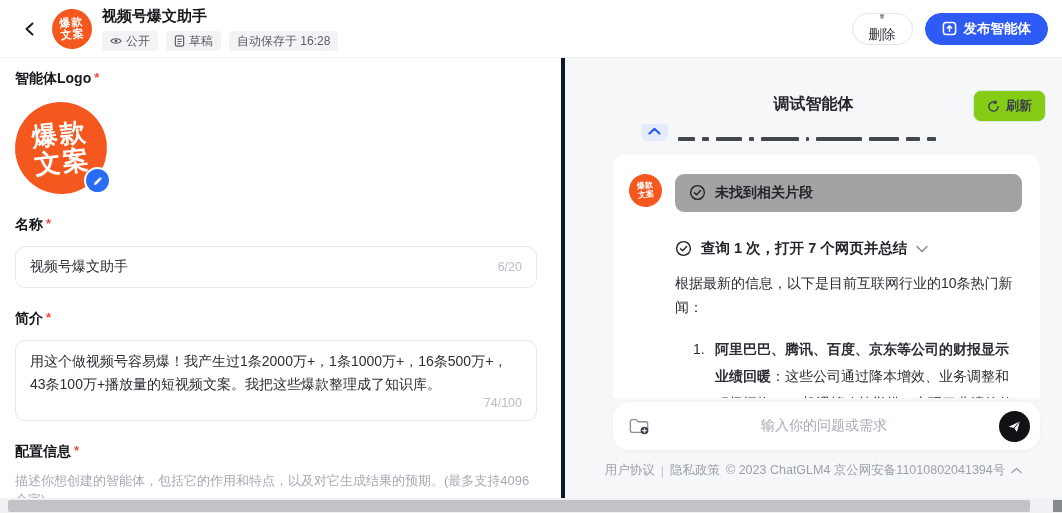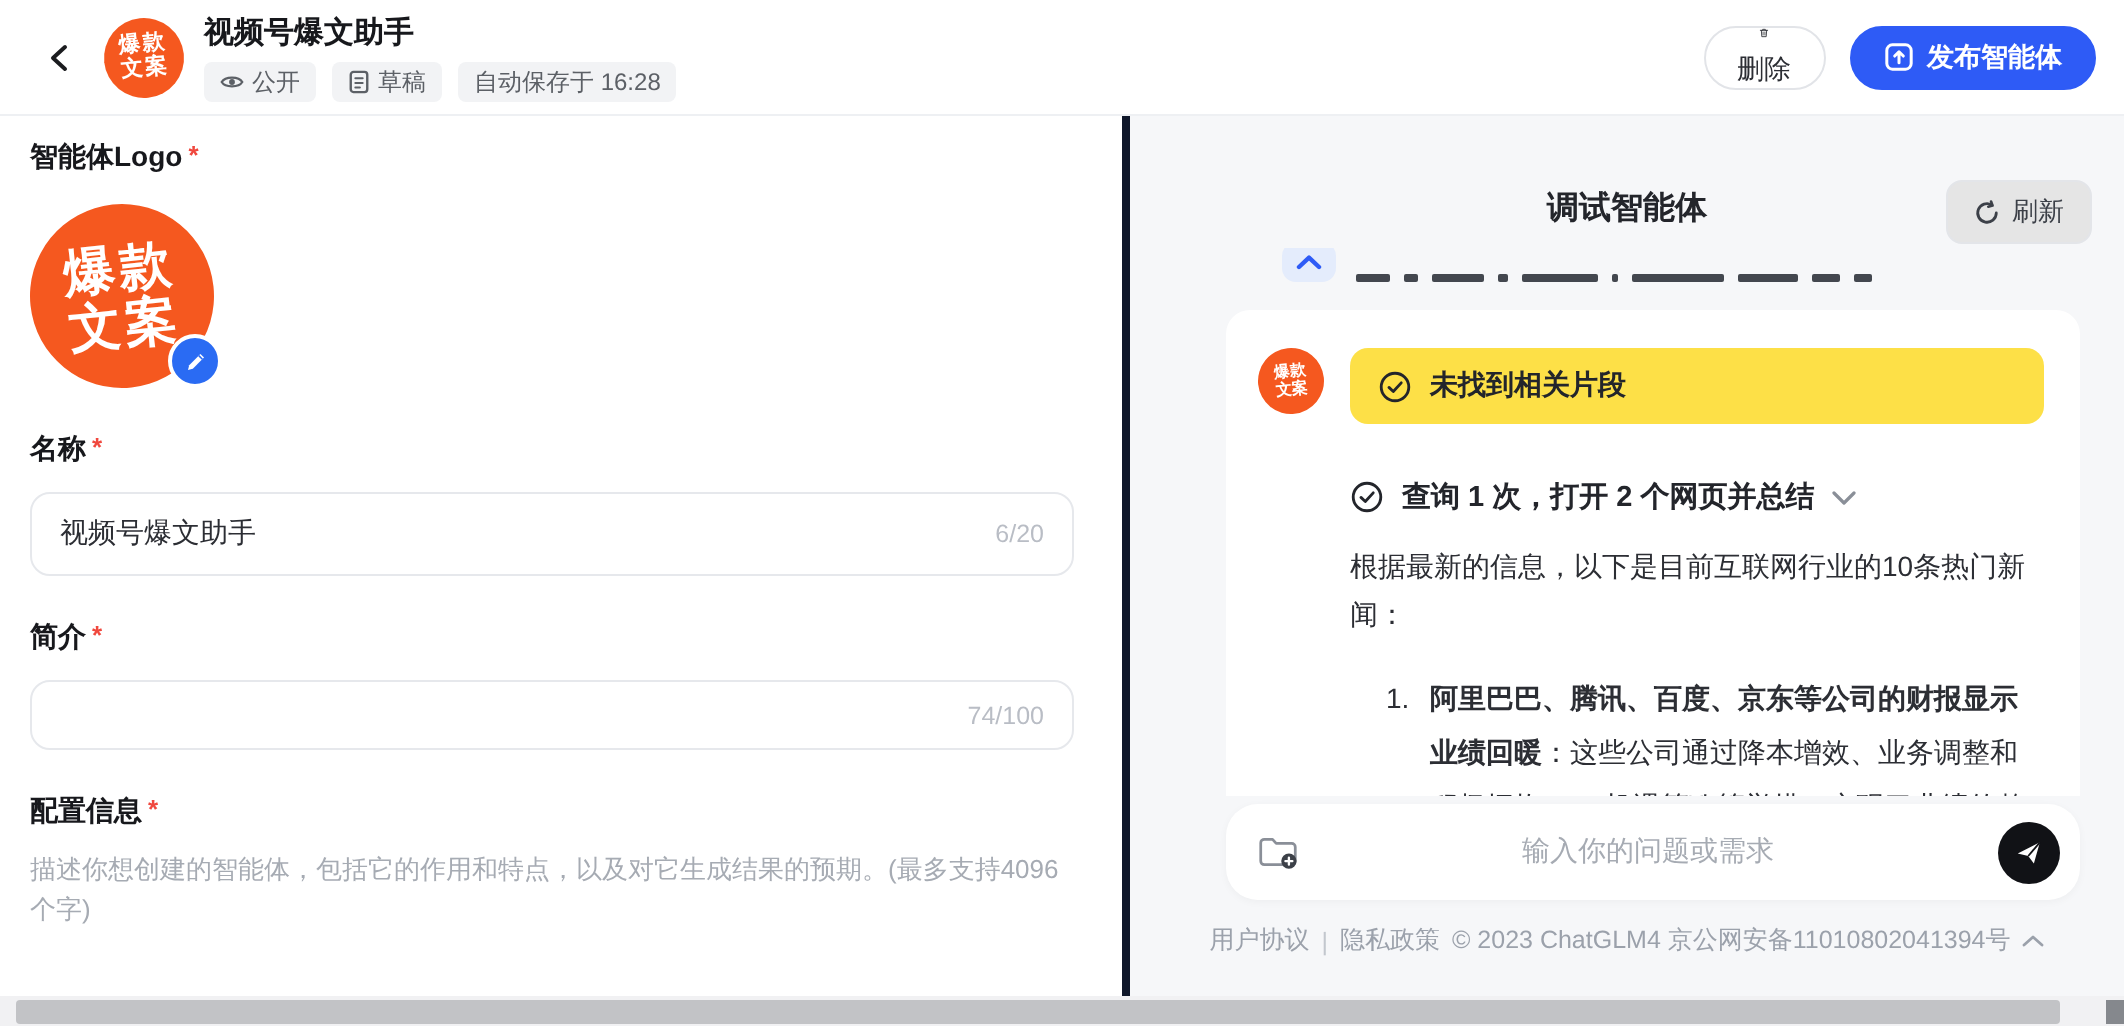--- a/index.html
+++ b/index.html
@@ -34,32 +34,32 @@
   .inputbox .val { flex:1; }
   .counter { color:#b9bdc5; font-size:12.5px; }
   .textareabox { margin-top:12px; width:522px; border:1px solid #e6e8ec; border-radius:10px; background:#fff; padding:9px 14px 6px 14px; font-size:14px; color:#2c2e34; line-height:1.62; position:relative; }
   .textareabox .counter { display:block; text-align:right; margin-top:-2px; }
   .hint { margin-top:10px; font-size:13px; color:#a6abb3; line-height:1.5; }
 
   
   .right { position:absolute; top:58px; left:565px; right:0; bottom:0; background:#f6f7f9; overflow:hidden; }
   .debug-head { position:relative; height:62px; }
   .debug-title { position:absolute; left:0; right:0; top:36px; text-align:center; font-size:16px; font-weight:600; color:#23252b; }
-  .refresh-btn { position:absolute; right:16px; top:32px; display:flex; align-items:center; gap:6px; background:#e5e5e5; border:1px solid #e3e5e9; border-radius:8px; padding:6px 13px; font-size:13px; color:#3c4048; cursor:pointer; }
+  .refresh-btn { position:absolute; right:16px; top:32px; display:flex; align-items:center; gap:6px; background:#84cc16; border:1px solid #e3e5e9; border-radius:8px; padding:6px 13px; font-size:13px; color:#3c4048; cursor:pointer;font-weight:bold; }
 
   .chat-viewport { position:absolute; top:62px; left:0; right:0; height:278px; overflow:hidden; }
   .collapsed-row { display:flex; align-items:flex-end; gap:10px; margin:4px 0 0 76px; height:17px; overflow:hidden; }
   .chev-pill { width:27px; height:20px; background:#e4ecfc; border-radius:7px; display:flex; align-items:center; justify-content:center; cursor:pointer; flex:0 0 auto; }
   .slivers { display:flex; align-items:flex-end; gap:7px; height:7px; }
   .slivers i { display:block; background:#43474f; height:4px; border-radius:1px; }
 
   .chat-card { margin:14px 22px 0 48px; background:#fff; border-radius:12px; padding:19px 18px 18px 16px; }
   .msg-row { display:flex; gap:13px; }
   .chat-avatar { width:33px; height:33px; border-radius:50%; background:#f5581f; color:#fff; display:flex; flex-direction:column; align-items:center; justify-content:center; font-weight:bold; font-size:8px; line-height:1.1; transform:rotate(-6deg); flex:0 0 auto; }
-  .status-pill { flex:1; background:#fde047; border-radius:9px; padding:10px 14px; display:flex; align-items:flex-end; gap:9px; font-size:14px; font-weight:bold; color:#23252b; }
+  .status-pill { flex:1; background:#a3a3a3; border-radius:9px; padding:10px 14px; display:flex; align-items:flex-start; gap:9px; font-size:14px; font-weight:bold; color:#23252b; }
   .summary-line { margin:27px 0 0 46px; display:flex; align-items:center; gap:9px; font-size:14.5px; font-weight:bold; color:#23252b; cursor:pointer; }
   .answer { margin:14px 0 0 46px; font-size:14px; color:#2c2e34; line-height:1.7; }
   .news { margin:16px 0 0 64px; }
   .news-item { display:flex; font-size:14px; color:#2c2e34; line-height:1.95; margin-bottom:4px; }
   .news-num { width:22px; flex:0 0 auto; }
   .news-body b { font-weight:bold; }
 
   .input-bar { position:absolute; left:48px; right:22px; top:344px; height:48px; background:#fff; border-radius:16px; box-shadow:0 1px 4px rgba(0,0,0,.04); display:flex; align-items:center; padding:0 10px 0 16px; gap:12px; z-index:5; }
   .input-bar .ph { flex:1; font-size:14px; color:#a6abb3;text-align:center; }
   .send-btn { width:31px; height:31px; border-radius:50%; background:#111216; display:flex; align-items:center; justify-content:center; cursor:pointer; flex:0 0 auto; }
@@ -159,20 +159,21 @@
         <span class="counter">6/20</span>
       </div>
     </div>
 
     <div class="sec">
       <div class="field-label">
         <span>简介</span>
         <span class="req">*</span>
       </div>
       <div class="textareabox">
+        <span>用这个做视频号容易爆！我产生过1条2000万+，1条1000万+，16条500万+，43条100万+播放量的短视频文案。我把这些爆款整理成了知识库。</span>
         <span class="counter">74/100</span>
       </div>
     </div>
 
     <div class="sec">
       <div class="field-label">
         <span>配置信息</span>
         <span class="req">*</span>
       </div>
       <div class="hint">描述你想创建的智能体，包括它的作用和特点，以及对它生成结果的预期。(最多支持4096个字)</div>
@@ -227,21 +228,21 @@
               </svg>
             <span>未找到相关片段</span>
           </div>
         </div>
 
         <div class="summary-line">
           <svg width="17" height="17" viewBox="0 0 18 18">
               <circle cx="9" cy="9" r="7.3" fill="none" stroke="#23252b" stroke-width="1.5"></circle>
               <path d="M5.8 9.2 L8.1 11.4 L12.3 6.8" fill="none" stroke="#23252b" stroke-width="1.5" stroke-linecap="round" stroke-linejoin="round"></path>
             </svg>
-          <span>查询 1 次，打开 2 个网页并总结</span>
+          <span>查询 1 次，打开 7 个网页并总结</span>
           <svg width="12" height="8" viewBox="0 0 12 8">
               <path d="M1 1.5 L6 6.5 L11 1.5" fill="none" stroke="#8a8f98" stroke-width="1.6" stroke-linecap="round" stroke-linejoin="round"></path>
             </svg>
         </div>
 
         <div class="answer">根据最新的信息，以下是目前互联网行业的10条热门新闻：</div>
 
         <div class="news">
           <div class="news-item">
             <span class="news-num">1.</span>

